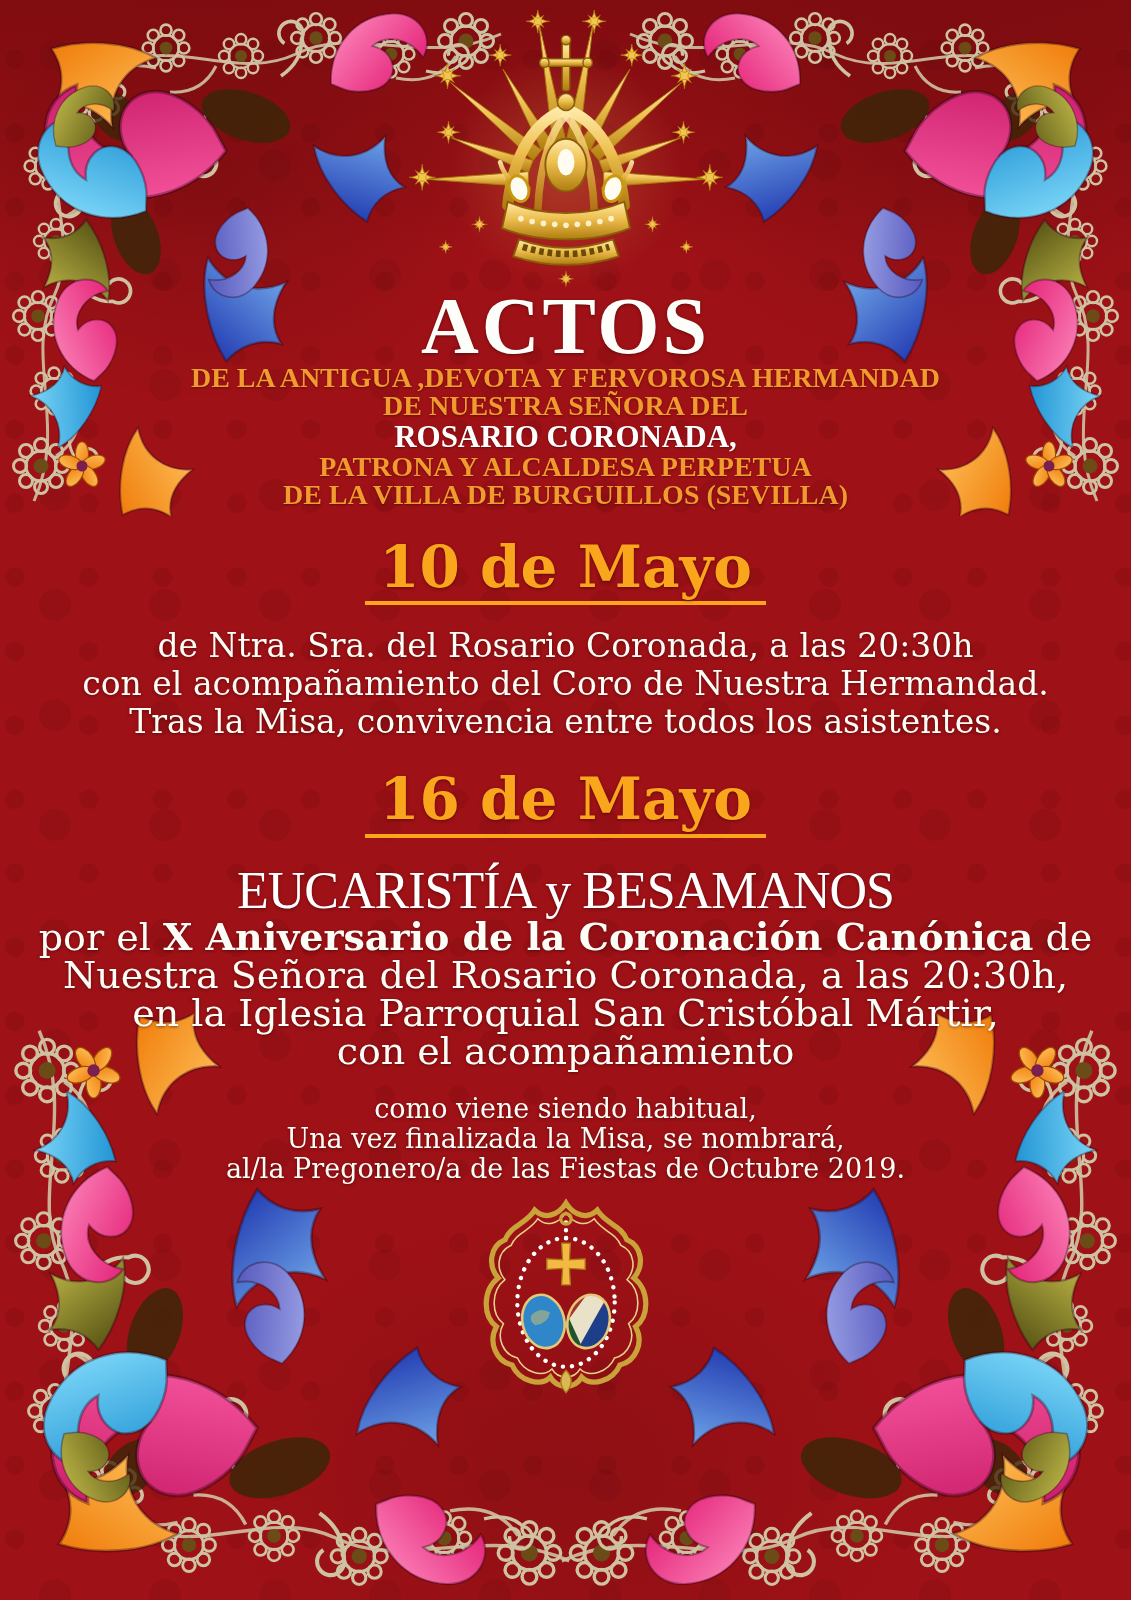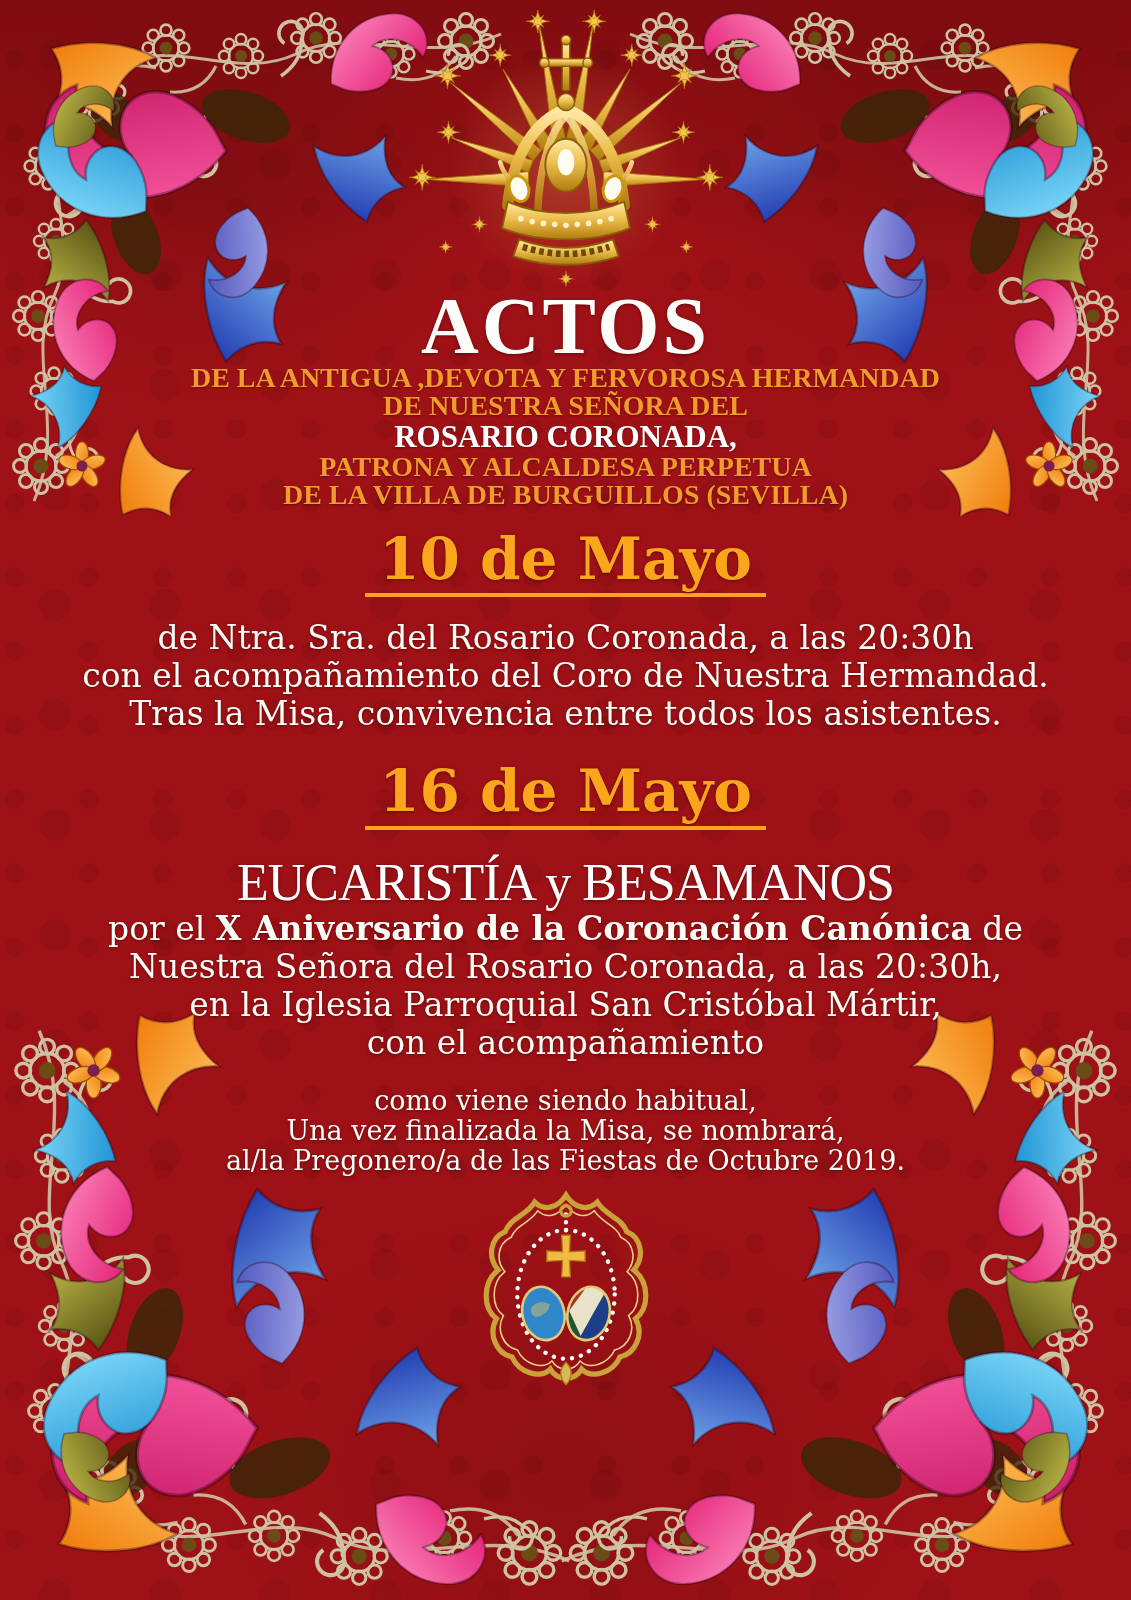--- a/index.html
+++ b/index.html
@@ -30,28 +30,28 @@
     font-family:"Liberation Serif", serif;font-weight:700;font-size:80px;line-height:.92;
     letter-spacing:3px;color:#fdfdfa;margin-top:-2px;text-shadow:0 1px 3px rgba(40,0,0,.5);
   }
   .sub{font-family:"Liberation Serif", serif;font-weight:700;color:#f09b2d;
        font-size:28px;line-height:28px;text-shadow:0 1px 2px rgba(40,0,0,.45);}
   .sub-white{color:#ffffff;font-size:31px;line-height:33px;}
   .date-h{
     display:inline-block;font-weight:700;font-size:58px;line-height:1.05;color:#f9a61d;
     border-bottom:4px solid #f9a61d;padding:0 14px 4px;text-shadow:0 1px 3px rgba(40,0,0,.5);
   }
-  .d1{margin-top:20px;} .d2{margin-top:28px;}
+  .d1{margin-top:28px;} .d2{margin-top:28px;}
   .para{font-size:33px;line-height:38px;margin-top:22px;text-shadow:0 1px 3px rgba(40,0,0,.5);}
   .note{font-size:33px;line-height:38px;text-shadow:0 1px 3px rgba(40,0,0,.5);}
   .euch{
     font-family:Liberation Serif, serif;font-size:52px;line-height:50px;margin-top:28px;
     letter-spacing:-1px;color:#ffffff;text-shadow:0 1px 3px rgba(40,0,0,.5);
   }
-  .para2{font-size:33px;line-height:38px;margin-top:2px;text-shadow:0 1px 3px rgba(40,0,0,.5);}
+  .para2{font-size:38px;line-height:38px;margin-top:2px;text-shadow:0 1px 3px rgba(40,0,0,.5);}
   .bold{font-weight:700;}
   .small-para{font-size:27px;line-height:30px;margin-top:24px;text-shadow:0 1px 3px rgba(40,0,0,.5);}
   .crest-wrap{margin-top:14px;}
 </style>
 </head>
 <body>
 
 <svg width="0" height="0" style="position:absolute" aria-hidden="true">
   <defs>
     <linearGradient id="gGold" x1="0" y1="0" x2="0" y2="1">

